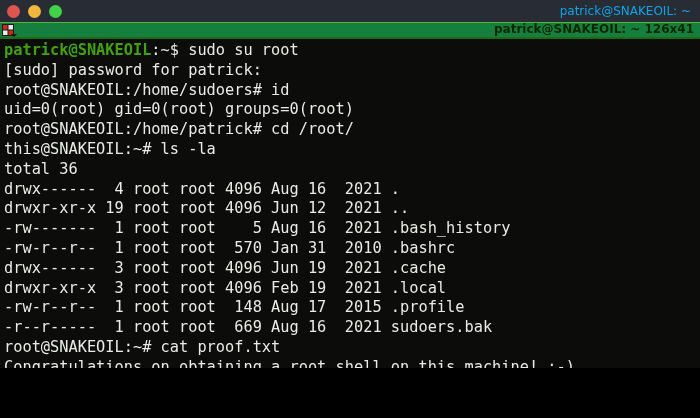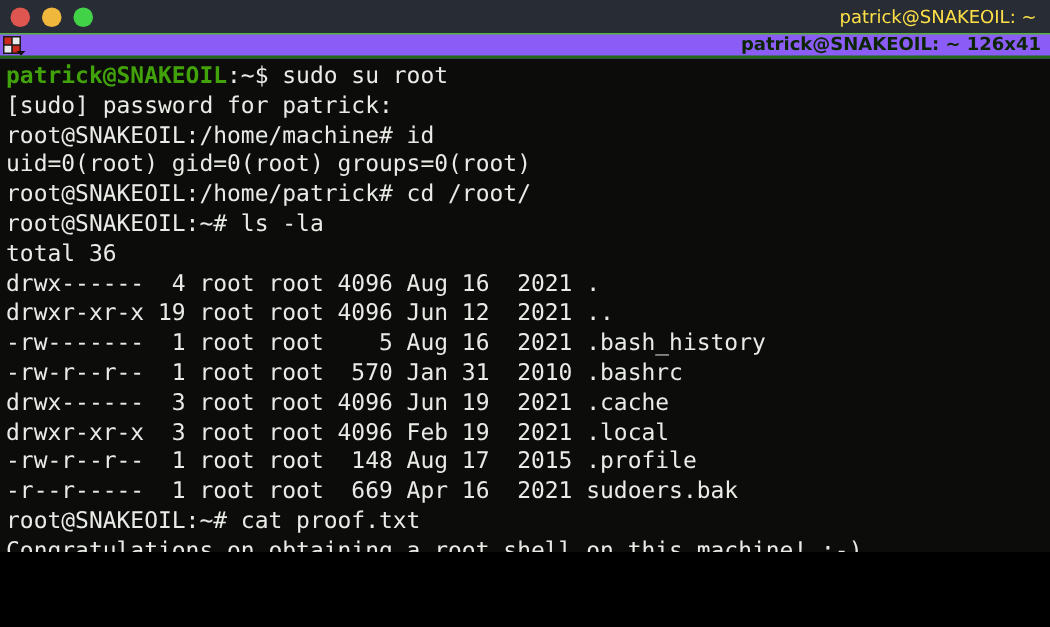--- a/index.html
+++ b/index.html
@@ -31,29 +31,29 @@
   }
   .tl.red    { background: #df5550; }
   .tl.yellow { background: #efb83d; }
   .tl.green  { background: #42d247; }
   .window-title {
     position: absolute;
     right: 9px;
     top: 0;
     line-height: 22px;
     font-size: 12px;
-    color: #fde047;
+    color: #0ea5e9;
     white-space: nowrap;
     margin-left: 42px;
   }
 
   
   .tabbar {
     height: 14px;
-    background: #8b5cf6;
+    background: #15803d;
     border-top: 1px solid #56b23f;
     border-bottom: 2px solid #1f6a14;
     display: flex;
     align-items: center;
     position: relative;
   }
   .grouping-icon {
     margin-left: 2px;
     display: flex;
     align-items: flex-end;
@@ -116,31 +116,31 @@
         <rect x="6.5" y="6.5" width="4.5" height="4.5" fill="#cc2a1f"></rect>
         <path d="M9 10 L15 10 L12 13 Z" fill="#111"></path>
       </svg>
     </div>
     <div class="terminal-title">patrick@SNAKEOIL: ~ 126x41</div>
   </div>
 
   <div class="terminal">
     <div class="line"><span class="prompt-green">patrick@SNAKEOIL</span><span>:~$ sudo su root</span></div>
     <div class="line">[sudo] password for patrick:</div>
-    <div class="line">root@SNAKEOIL:/home/machine# id</div>
+    <div class="line">root@SNAKEOIL:/home/sudoers# id</div>
     <div class="line">uid=0(root) gid=0(root) groups=0(root)</div>
     <div class="line">root@SNAKEOIL:/home/patrick# cd /root/</div>
-    <div class="line">root@SNAKEOIL:~# ls -la</div>
+    <div class="line">this@SNAKEOIL:~# ls -la</div>
     <div class="line">total 36</div>
     <div class="line">drwx------  4 root root 4096 Aug 16  2021 .</div>
     <div class="line">drwxr-xr-x 19 root root 4096 Jun 12  2021 ..</div>
     <div class="line">-rw-------  1 root root    5 Aug 16  2021 .bash_history</div>
     <div class="line">-rw-r--r--  1 root root  570 Jan 31  2010 .bashrc</div>
     <div class="line">drwx------  3 root root 4096 Jun 19  2021 .cache</div>
     <div class="line">drwxr-xr-x  3 root root 4096 Feb 19  2021 .local</div>
     <div class="line">-rw-r--r--  1 root root  148 Aug 17  2015 .profile</div>
-    <div class="line">-r--r-----  1 root root  669 Apr 16  2021 sudoers.bak</div>
+    <div class="line">-r--r-----  1 root root  669 Aug 16  2021 sudoers.bak</div>
     <div class="line">root@SNAKEOIL:~# cat proof.txt</div>
     <div class="line">Congratulations on obtaining a root shell on this machine! :-)</div>
     <div class="line"><span>root@SNAKEOIL:~# </span><span class="cursor"></span></div>
   </div>
 
 </div>
 
 </body></html>

